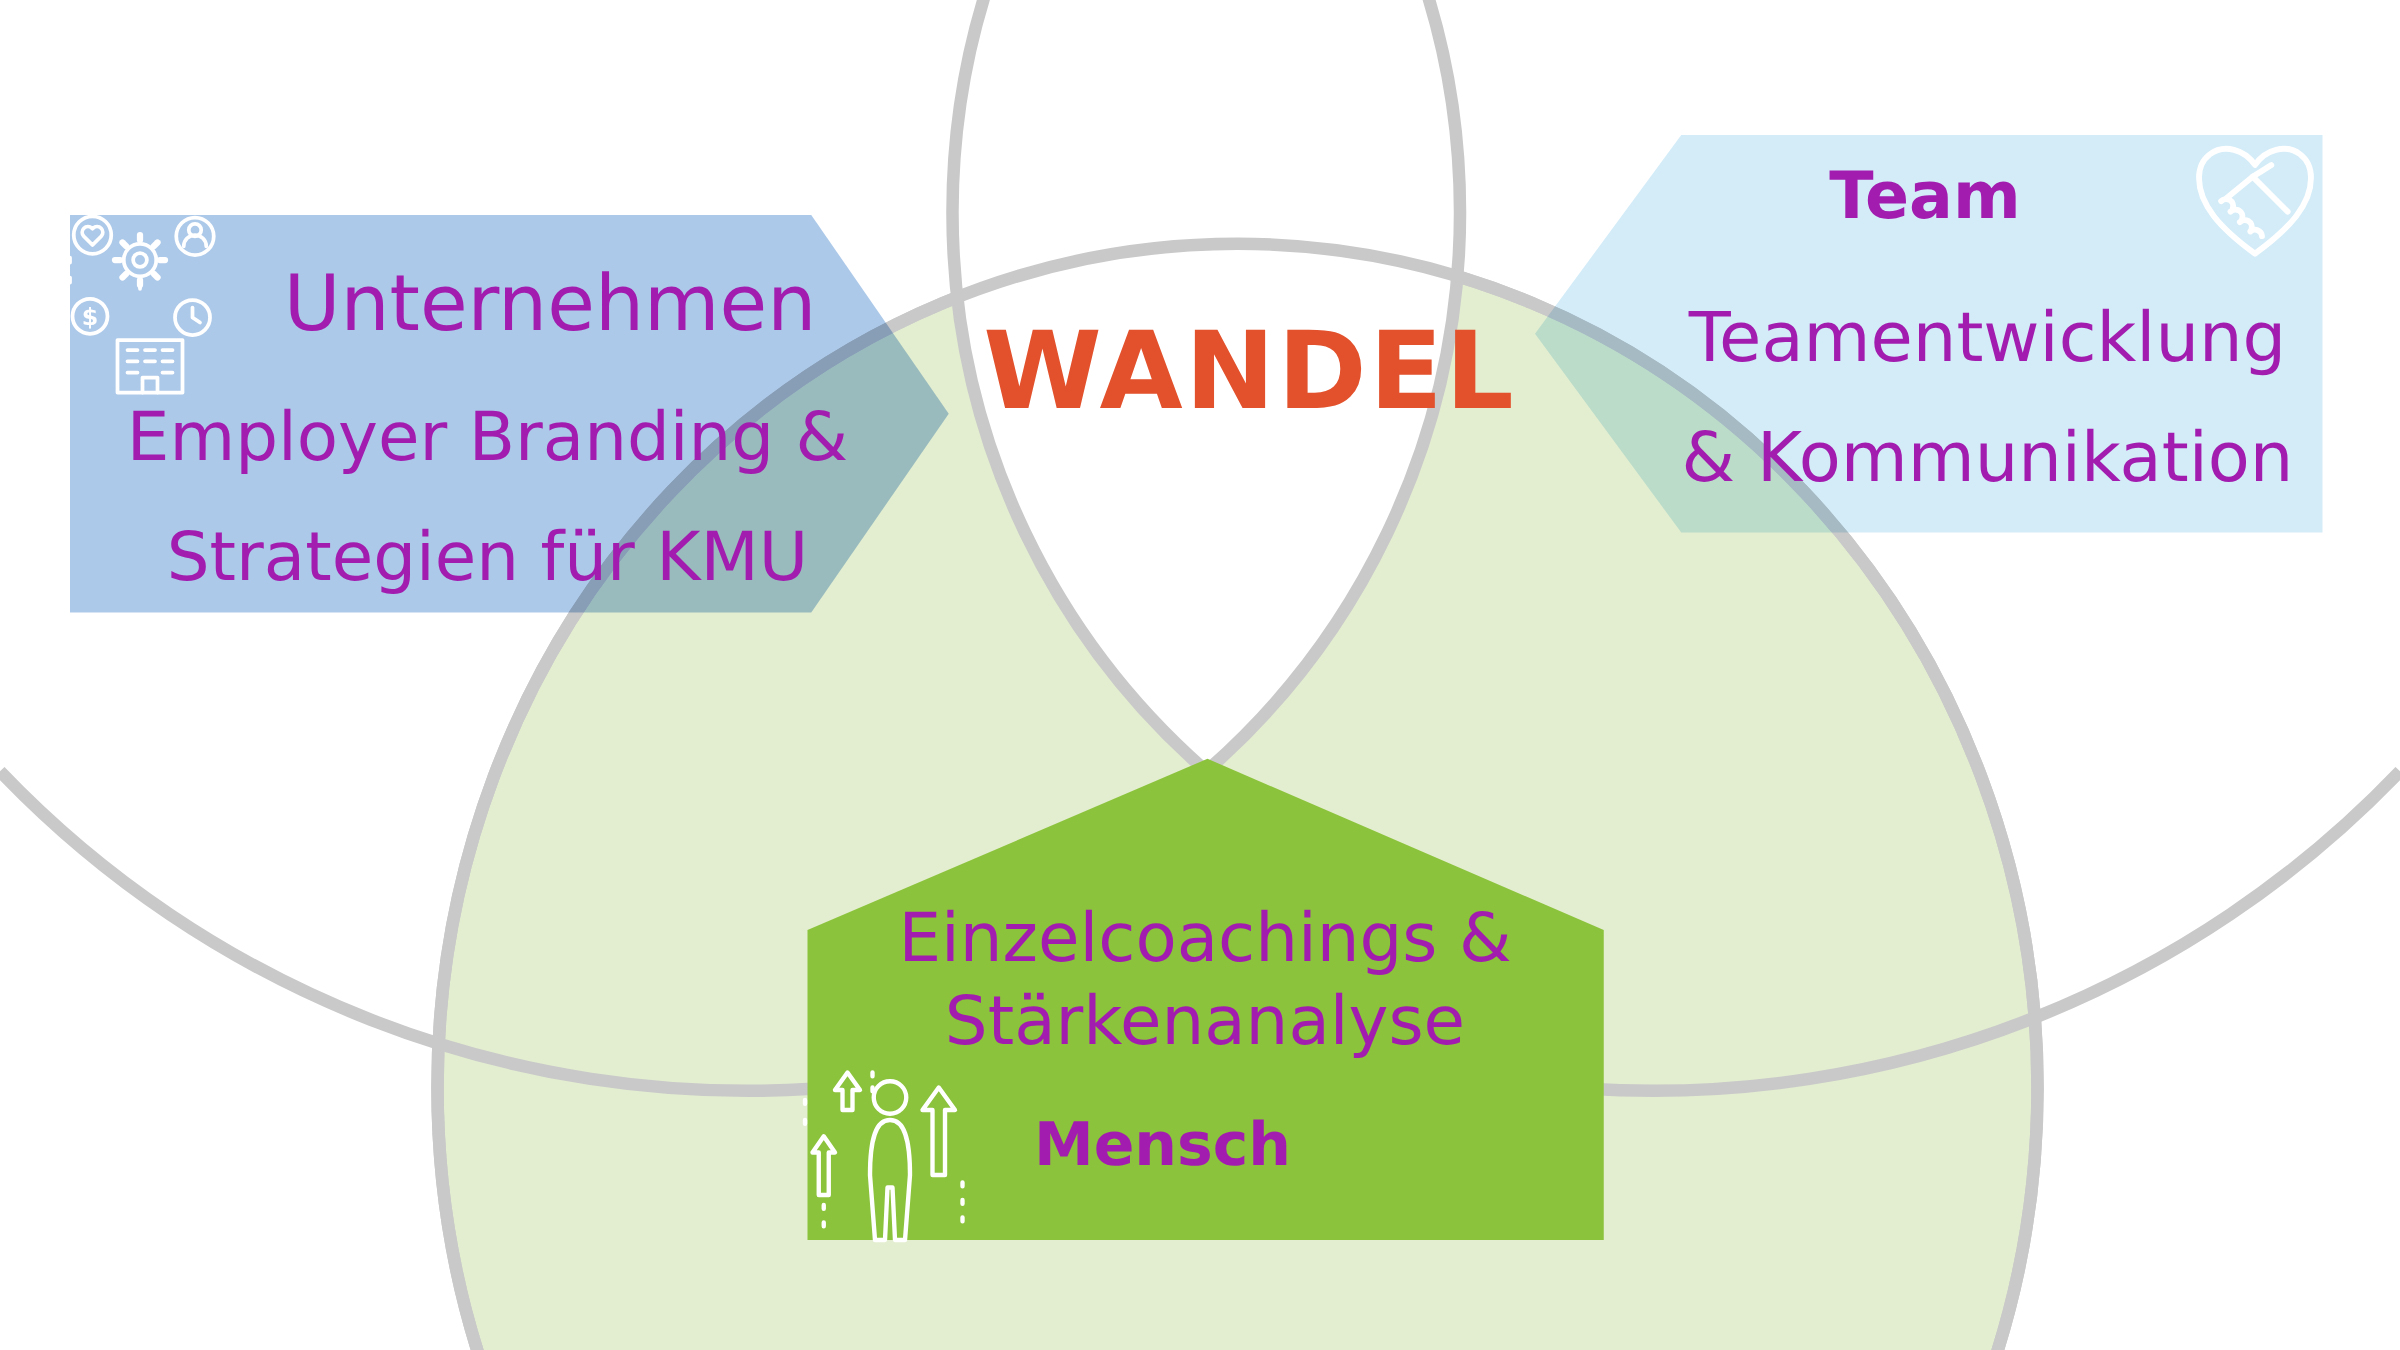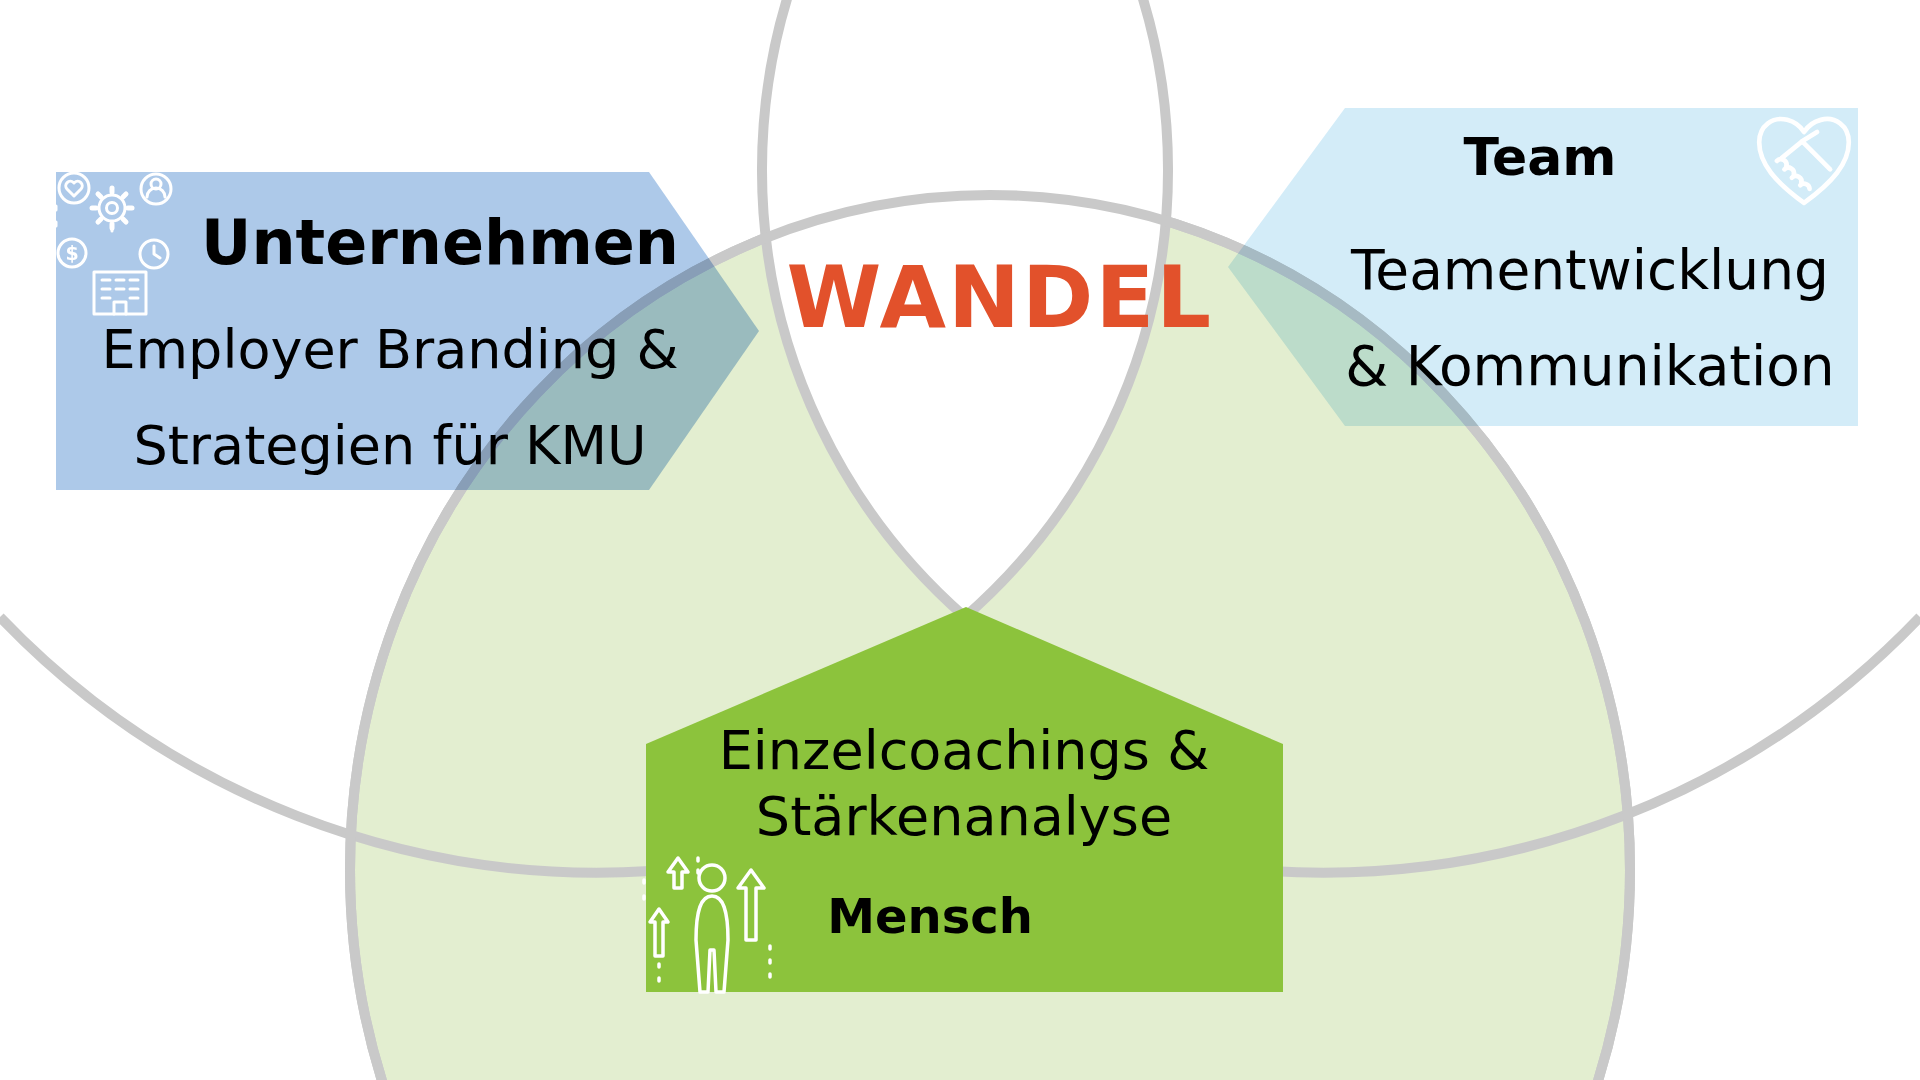--- a/index.html
+++ b/index.html
@@ -2,26 +2,26 @@
 <html><head>
 <meta charset="utf-8">
 <style>
   html,body{margin:0;padding:0;background:#ffffff;}
   #stage{
     position:relative;width:1920px;height:1080px;overflow:hidden;background:#ffffff;
     font-family:"DejaVu Sans","Liberation Sans",sans-serif;
   }
   #venn{position:absolute;left:0;top:0;}
   .blend{mix-blend-mode:multiply;}
-  .txt{position:absolute;color:#000000;text-align:center;}
+  .txt{position:absolute;color:#a21caf;text-align:center;}
   .wandel{
     left:713px;top:252px;width:500px;font-size:86px;font-weight:800;
     letter-spacing:2px;color:#e2512b;line-height:1.05;text-align:right;
   }
-  .u-title{left:140px;top:206px;width:600px;font-size:62px;font-weight:bold;}
+  .u-title{left:140px;top:206px;width:600px;font-size:62px;font-weight:normal;}
   .u-lines{left:60px;top:302px;width:660px;font-size:54px;line-height:96px;}
   .t-title{left:1290px;top:127px;width:500px;font-size:52px;font-weight:bold;}
   .t-lines{left:1310px;top:222px;width:560px;font-size:55px;line-height:96px;}
   .m-lines{left:664px;top:718px;width:600px;font-size:54px;line-height:66px;}
   .m-title{left:780px;top:888px;width:300px;font-size:48px;font-weight:bold;}
   .icon{position:absolute;}
   .ic-unternehmen{left:50px;top:156px;}
   .ic-team{left:1748px;top:106px;}
   .ic-mensch{left:638px;top:846px;}
 </style>

